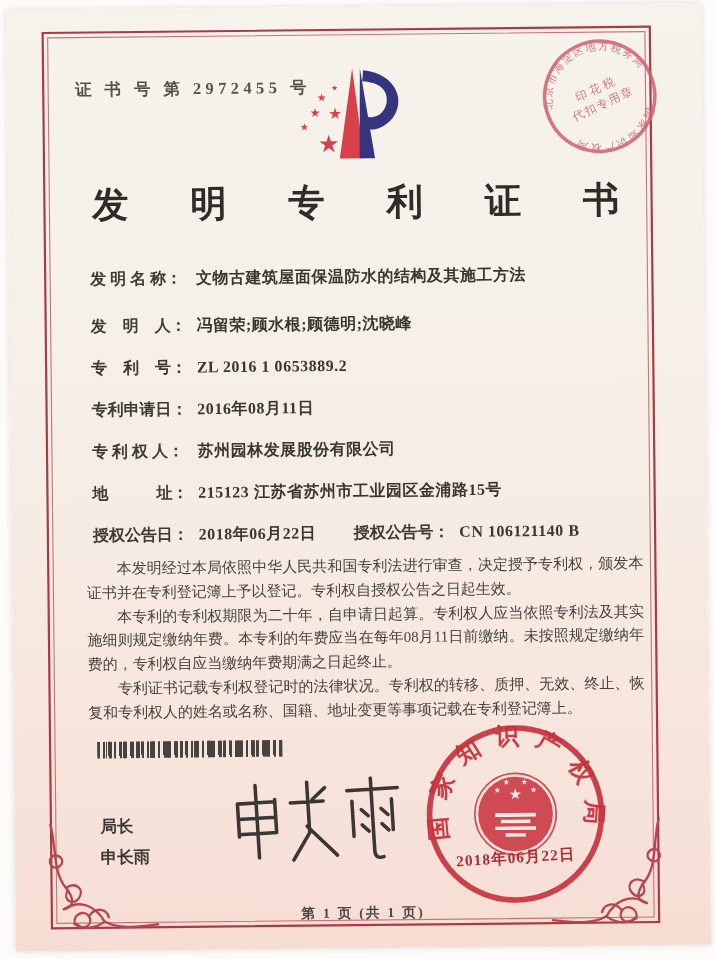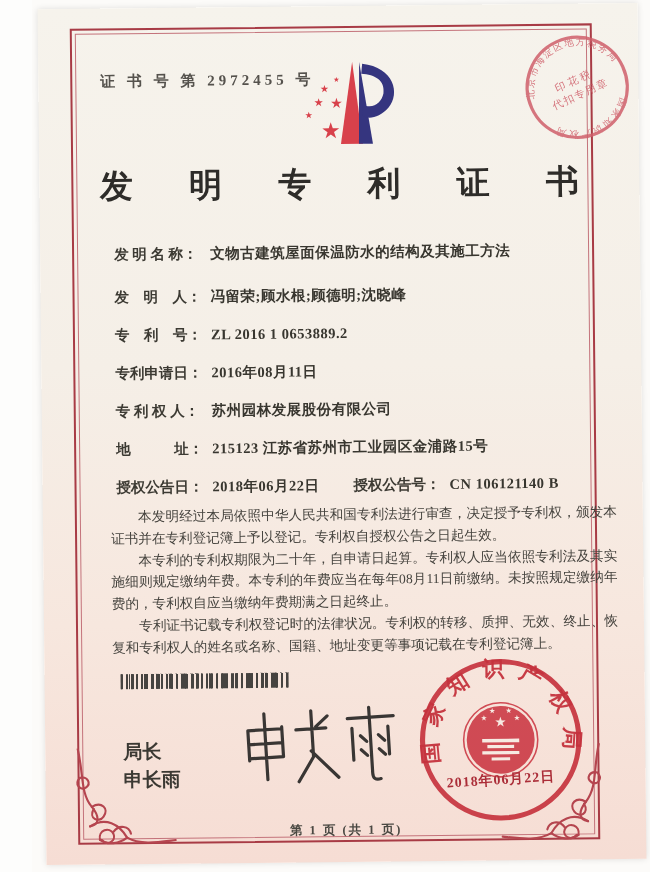--- a/index.html
+++ b/index.html
@@ -2,21 +2,21 @@
 <html><head>
 <meta charset="utf-8">
 <style>
   html,body{margin:0;padding:0;}
   body{
     width:650px;height:872px;overflow:hidden;
     background:#fdfdfc;
     font-family:"Liberation Serif","DejaVu Serif",serif;
     position:relative;
   }
-  .photo{position:absolute;inset:0;background:#fcfbf9;margin-left:32px;}
+  .photo{position:absolute;inset:0;background:#fcfbf9;}
   .paper{
     position:absolute;left:10px;top:6px;right:8px;bottom:10px;
     background:linear-gradient(180deg,#f6f3ec 0%,#f5efe7 42%,#f7e7de 72%,#f6ddd4 100%);
     transform:rotate(-0.6deg);
     box-shadow:0 0 6px rgba(0,0,0,.12);
   }
   .frame{
     position:absolute;left:32px;top:20px;right:46px;bottom:20px;
     border:2.5px solid #a83b45;
   }
@@ -49,21 +49,21 @@
   }
   .bodytext p{margin:0;text-indent:2em;font-weight:500;}
   .barcode{
     position:absolute;left:76px;top:666px;width:168px;height:15px;
     background:
       repeating-linear-gradient(90deg,#2e2d2b 0 2px,transparent 2px 5px),
       repeating-linear-gradient(90deg,#2e2d2b 0 1px,transparent 1px 8px),
       repeating-linear-gradient(90deg,transparent 0 10px,#2e2d2b 10px 13px);
     opacity:.88;
   }
-  .director{position:absolute;left:78px;top:730px;font-size:19px;color:#3b3933;font-weight:700;line-height:28px;}
+  .director{position:absolute;left:78px;top:730px;font-size:15px;color:#3b3933;font-weight:700;line-height:28px;}
   .signature{position:absolute;left:192px;top:694px;width:170px;height:104px;transform:rotate(-3deg);}
   .signature path{stroke:#1f1e1c;stroke-width:3.2;fill:none;stroke-linecap:round;stroke-linejoin:round;opacity:.88;}
   .seal{position:absolute;left:366px;top:646px;width:180px;height:180px;}
   .seal text{font-family:"Liberation Serif",serif;}
   .footer{
     position:absolute;left:0;right:0;top:816px;text-align:center;
     font-size:12.5px;color:#4a4842;letter-spacing:2px;font-weight:600;
   }
   .flourish{position:absolute;width:108px;height:102px;}
   .flourish path{stroke:#b5454f;stroke-width:2.2;fill:none;stroke-linecap:round;}

